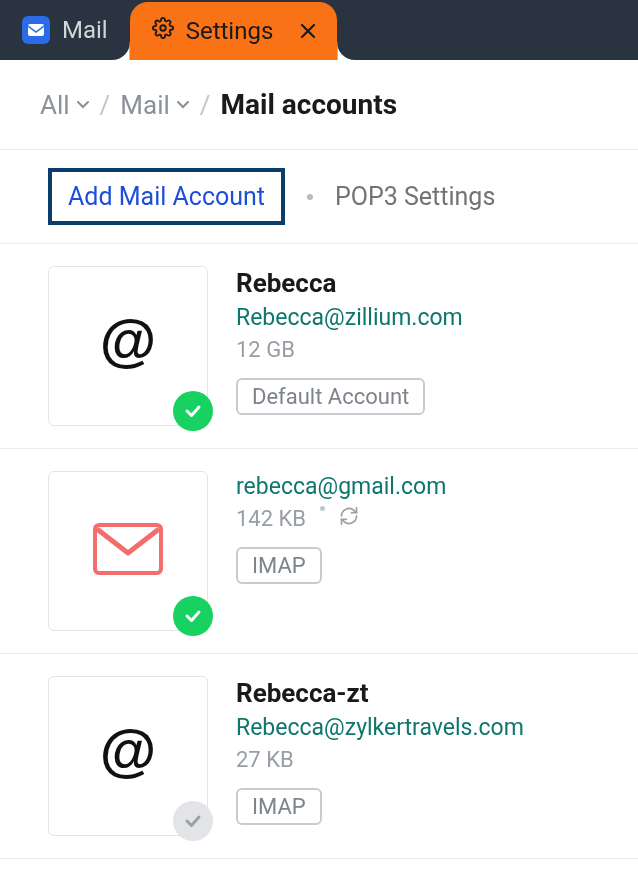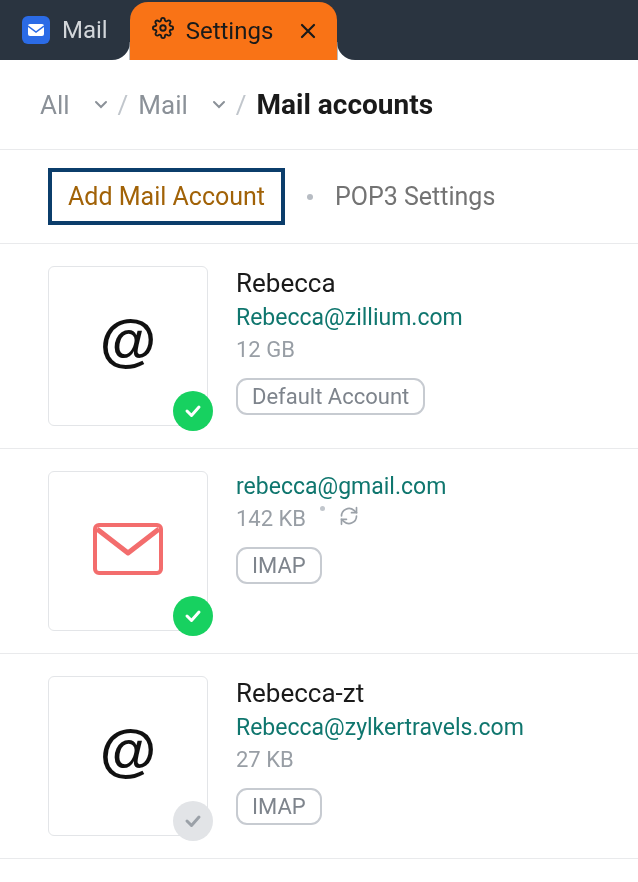--- a/index.html
+++ b/index.html
@@ -82,42 +82,42 @@
       display: flex;
       align-items: center;
       gap: 10px;
       font-size: 26px;
       border-bottom: 1px solid #e9eaec;
     }
     .crumb {
       color: #8b9198;
       display: flex;
       align-items: center;
-      gap: 24px;
+      gap: 6px;
     }
     .crumb-sep { color: #c1c6cc; }
     .crumb-current {
       color: #1a1a1a;
       font-weight: 700;
       font-size: 28px;
     }
 
     
     .actions {
       display: flex;
       align-items: center;
       gap: 22px;
       padding: 18px 0 18px 48px;
       border-bottom: 1px solid #e9eaec;
       font-size: 25px;
     }
     .add-account {
       border: 4px solid #0b3d6b;
       padding: 10px 16px;
-      color: #a16207;
+      color: #1d4ed8;
       font-size: 25px;
     }
     .dot-sep {
       width: 6px; height: 6px; background: #b7bcc3; border-radius: 50%;
     }
     .pop3 {
       color: #737373;
     }
 
     
@@ -154,39 +154,39 @@
 
     .acct-info {
       display: flex;
       flex-direction: column;
       gap: 6px;
       padding-top: 2px;
     }
     .acct-name {
       font-size: 26px;
       color: #1a1a1a;
-      font-weight: 400;
+      font-weight: 700;
     }
     .acct-email {
       font-size: 23px;
       color: #0f766e;
     }
     .acct-meta {
       display: flex;
       align-items: flex-start;
       gap: 14px;
       font-size: 22px;
       color: #989ea5;
     }
     .small-dot { width: 5px; height: 5px; background: #c1c6cc; border-radius: 50%; }
     .acct-tag {
       margin-top: 10px;
       align-self: flex-start;
       border: 2px solid #c7cbd1;
-      border-radius: 11px;
+      border-radius: 6px;
       padding: 4px 14px;
       color: #7e848c;
       font-size: 22px;
     }
 
     .chev-down {
       display: inline-flex;
     }
   </style>
 </head>

